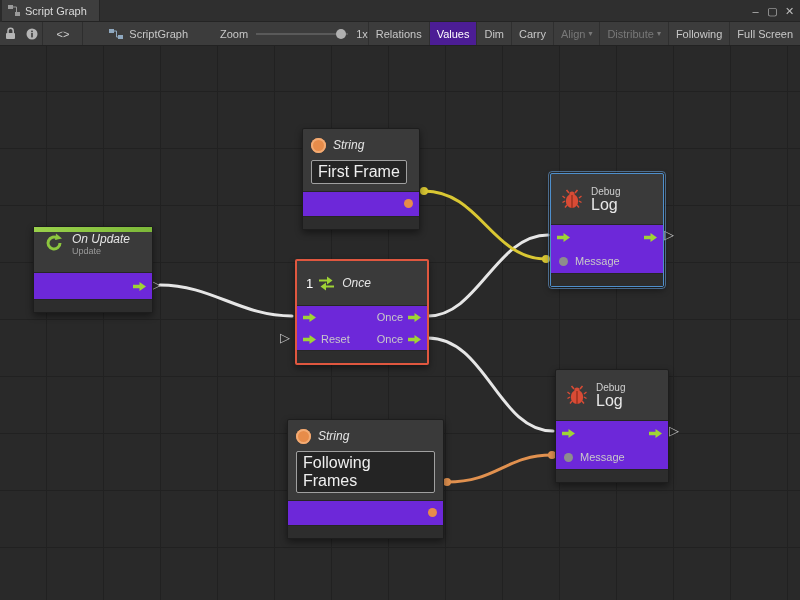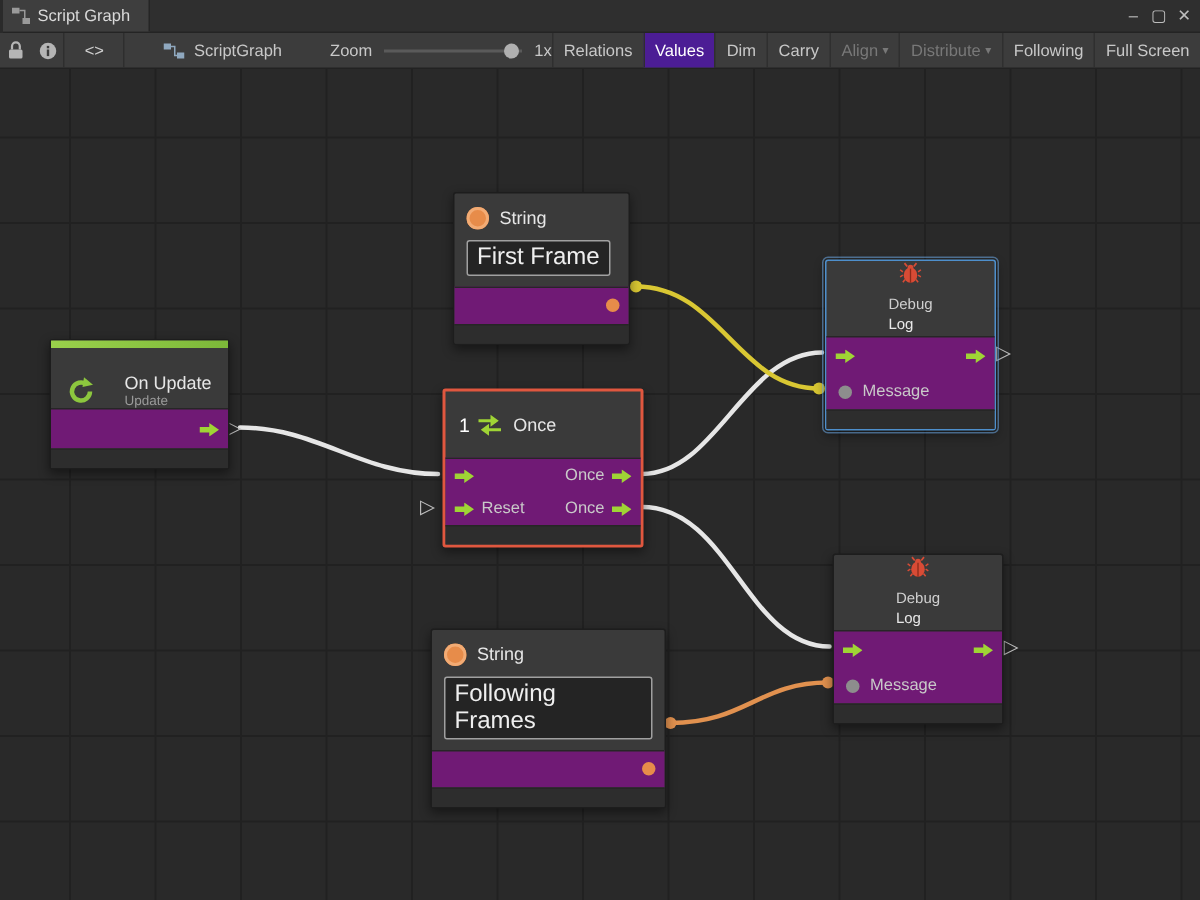--- a/index.html
+++ b/index.html
@@ -57,49 +57,49 @@
     background-size:57px 57px;background-position:-11px -12px;
   }
   .wires{position:absolute;top:0;left:0;width:800px;height:554px;}
   
   .node{
     position:absolute;background:#3a3a3a;border:1px solid #1d1d1d;border-radius:2px;
     box-shadow:0 3px 7px rgba(0,0,0,.45);color:#ddd;cursor:pointer;
   }
   .node.sel-blue{border:1px solid #4e8fcc;outline:1px solid rgba(110,170,230,.55);outline-offset:1px;}
   .node.sel-red{border:2px solid #e0573f;}
-  .node-title{font-size:12px;color:#e6e6e6;}
+  .node-title{font-size:12px;color:#e6e6e6;font-style:italic;}
   .node-sub{font-size:9px;color:#9a9a9a;}
-  .node-ports{border-top:1px solid #262626;background:#701a75;}
+  .node-ports{border-top:1px solid #262626;background:#6d28d9;}
   .port-row{position:relative;height:24px;display:flex;align-items:center;font-size:11px;color:#c9c9c9;}
   .node-footer{height:12px;background:#2d2d2d;border-top:1px solid #262626;}
   .fa{display:block;flex:0 0 auto;}
   
   .string-head{height:24px;display:flex;align-items:center;gap:7px;padding:4px 8px 0;}
   .icon-circle{width:15px;height:15px;border-radius:50%;background:#e78c4a;box-shadow:inset 0 0 0 2px #f2ab74;}
   .node-field{
     margin:3px 8px 7px;background:#242424;border:1px solid #a0a0a0;border-radius:2px;
     font-size:16px;color:#efefef;padding:2px 6px;width:fit-content;cursor:text;
   }
   .dot{width:9px;height:9px;border-radius:50%;}
   .dot.orange{background:#e78c4a;position:absolute;right:6px;top:7px;}
   .dot.gray{background:#8d8d8d;margin:0 7px 0 8px;}
   
   .green-strip{height:5px;background:linear-gradient(90deg,#9ad14b,#7cb839);}
-  .event-head{height:40px;display:flex;align-items:flex-end;gap:18px;padding:0 9px;box-sizing:border-box;}
+  .event-head{height:40px;display:flex;align-items:flex-start;gap:7px;padding:0 9px;box-sizing:border-box;}
   .event-row{height:26px;justify-content:flex-end;padding-right:6px;}
   
   .once-head{height:44px;display:flex;align-items:center;gap:7px;padding:0 9px;box-sizing:border-box;}
   .once-num{font-size:13px;color:#fff;margin-right:-2px;}
   .once-row{height:22px;justify-content:space-between;padding:0 6px;}
   .pg{display:flex;align-items:center;gap:5px;}
   
-  .debug-head{height:50px;display:flex;align-items:center;gap:8px;padding:0 10px;box-sizing:border-box;flex-direction:column;}
+  .debug-head{height:50px;display:flex;align-items:center;gap:8px;padding:0 10px;box-sizing:border-box;}
   .debug-title1{font-size:10px;color:#cfcfcf;line-height:12px;}
-  .debug-title2{font-size:10px;color:#e8e8e8;line-height:14px;}
+  .debug-title2{font-size:16px;color:#e8e8e8;line-height:14px;}
   .flow-row{justify-content:space-between;padding:0 6px;}
   .msg-row{padding-left:0;}
   
   .caret{position:absolute;font-size:13px;color:#c2c2c2;line-height:16px;cursor:pointer;}
 </style>
 </head>
 <body>
 
 <div class="titlebar">
   <div class="tab">

